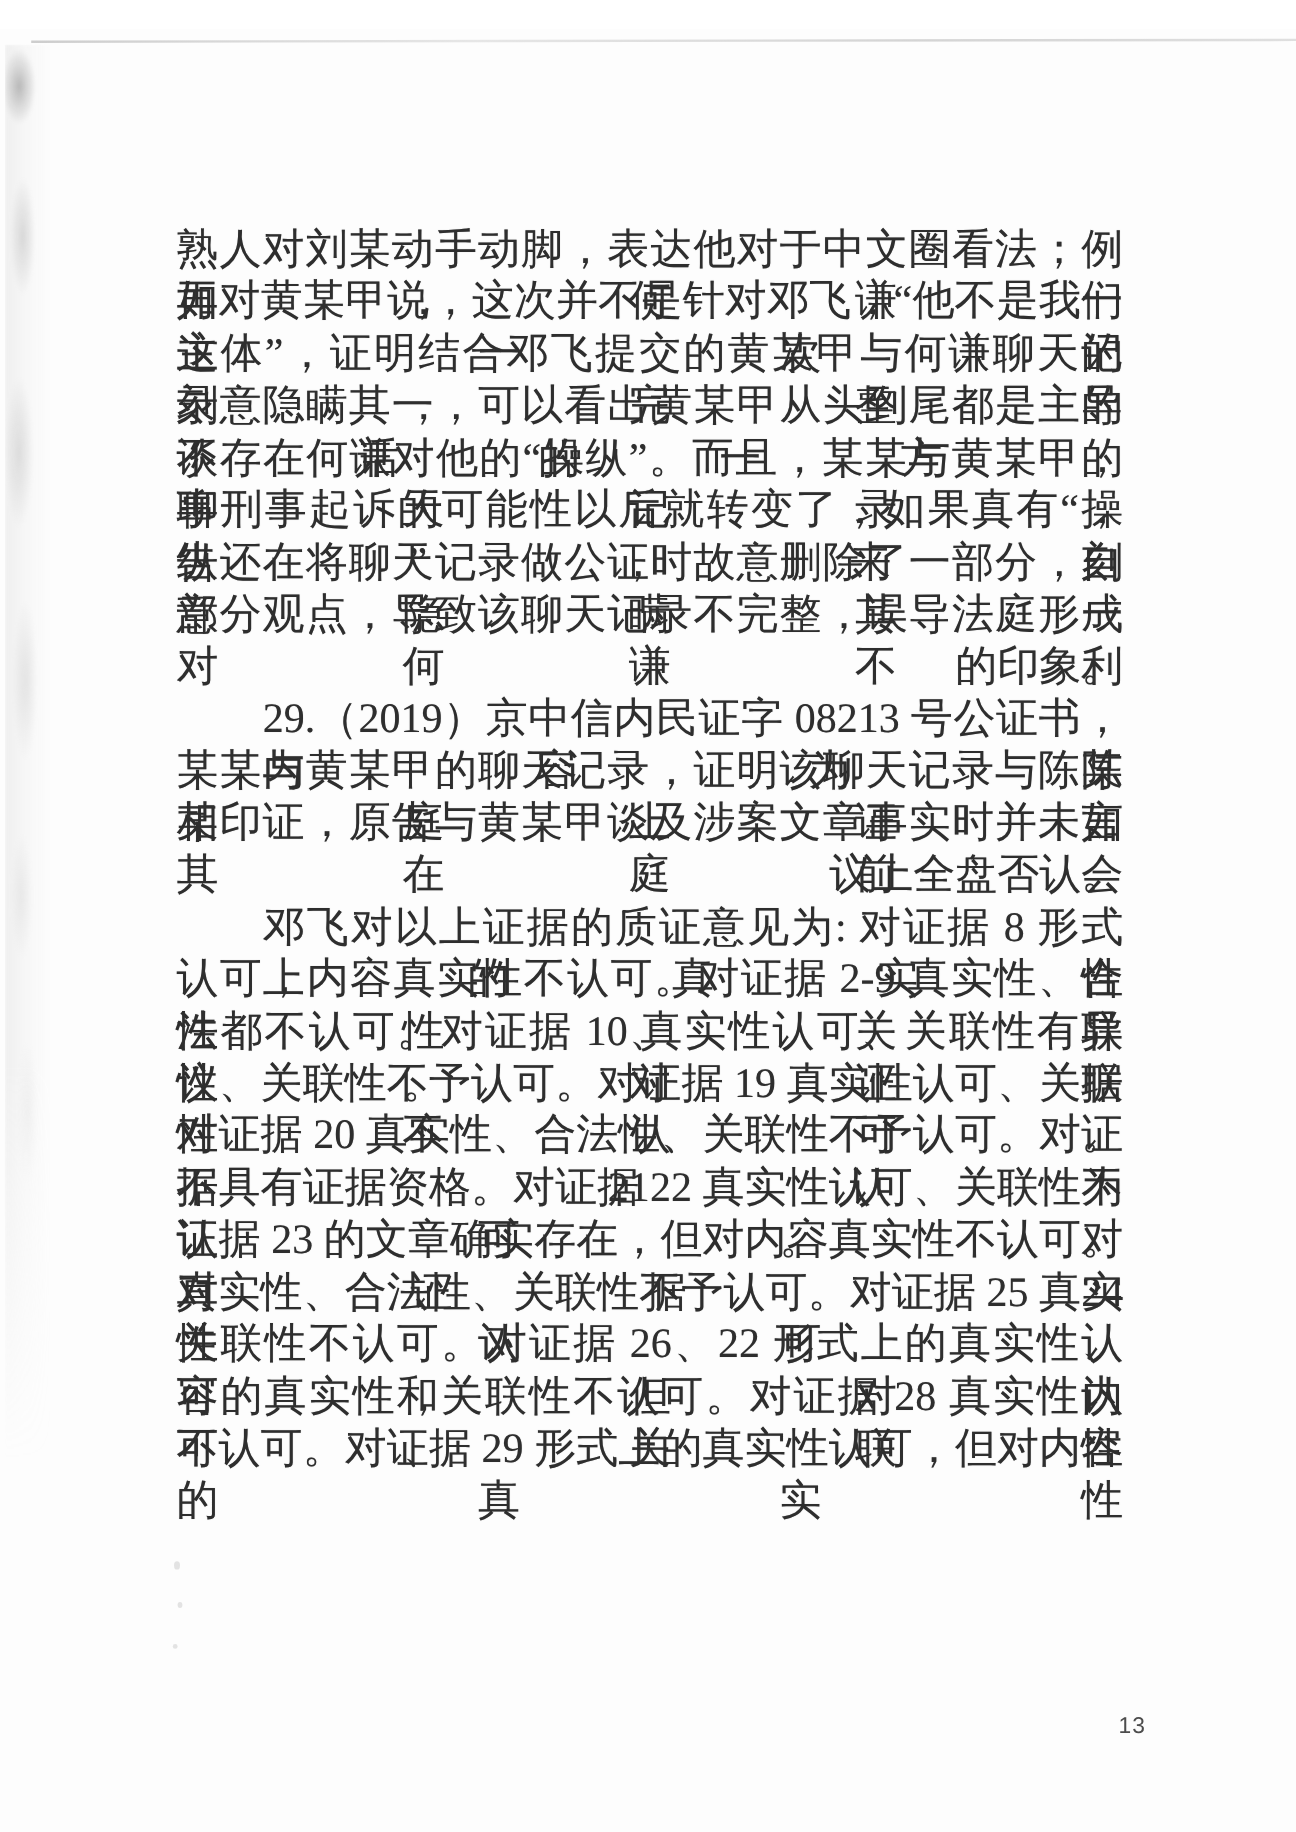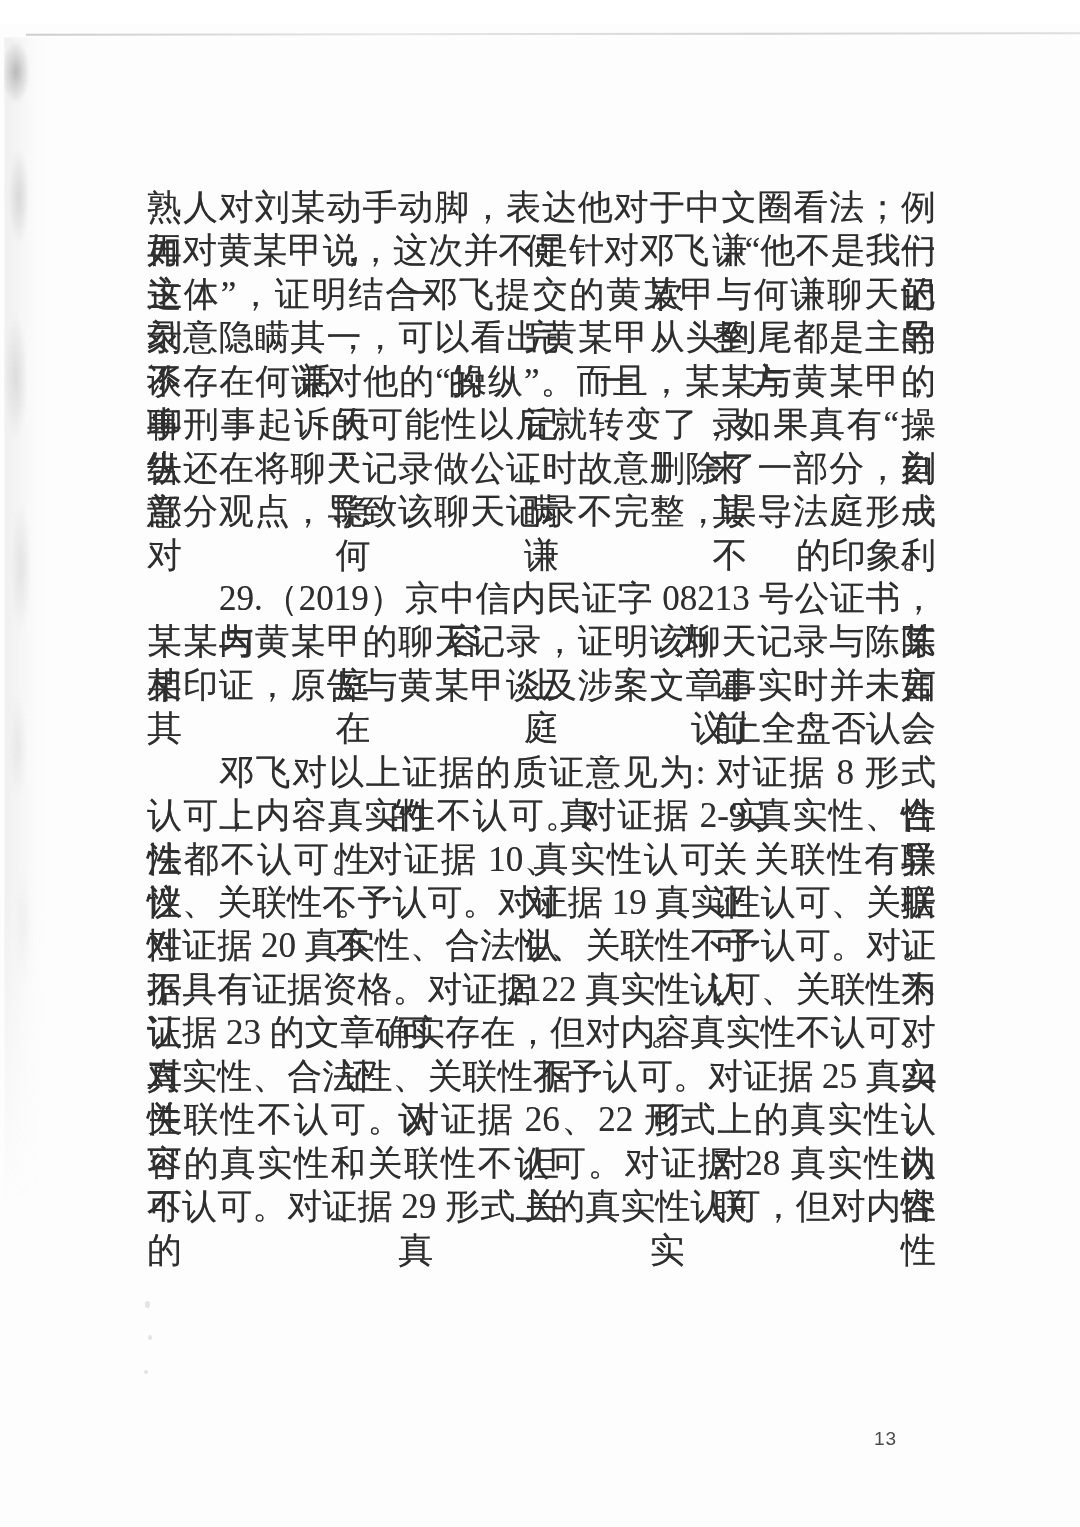--- a/index.html
+++ b/index.html
@@ -82,21 +82,21 @@
     text-justify: inter-character;
   }
   .line.left {
     text-align: right;
   }
   .line.indent {
     padding-left: 72px;
   }
   .page-number {
     position: absolute;
-    left: 874px;
+    left: 932px;
     top: 1404px;
     font-family: "Liberation Sans", "DejaVu Sans", sans-serif;
     font-size: 19px;
     color: #4c4c4c;
     letter-spacing: 1px;
   }
 </style>
 </head>
 <body>
 

